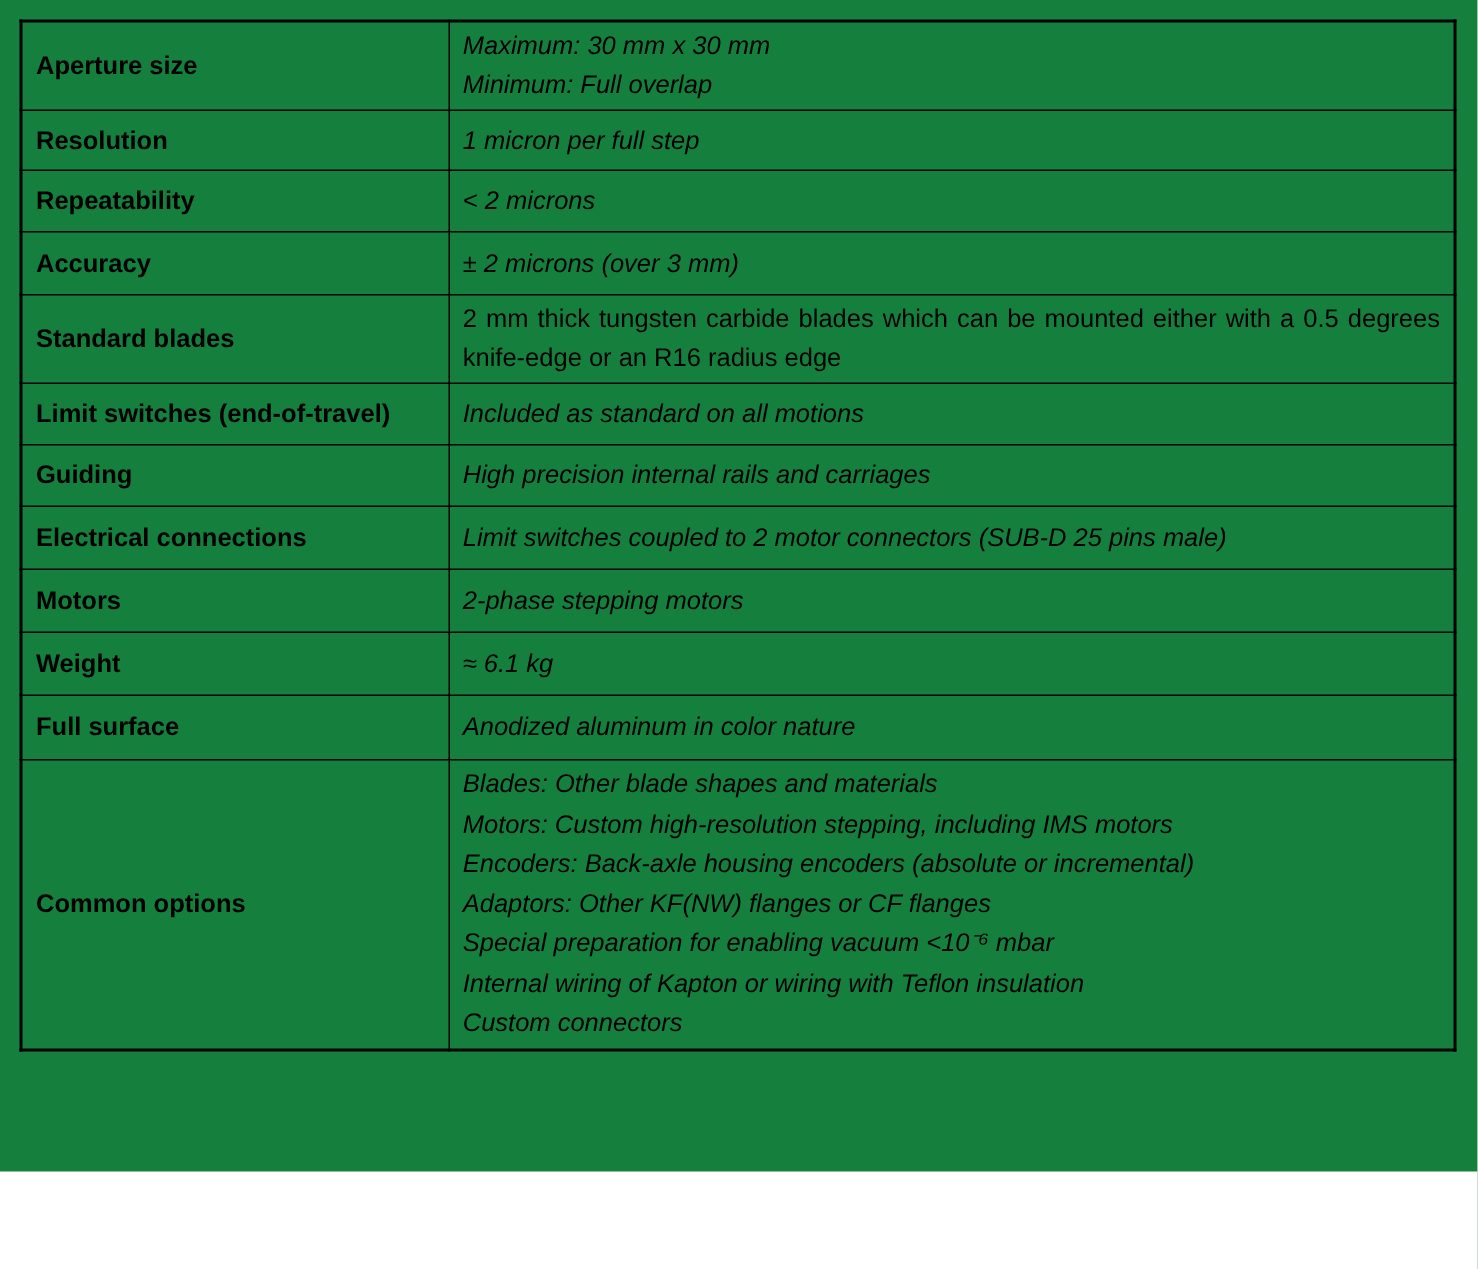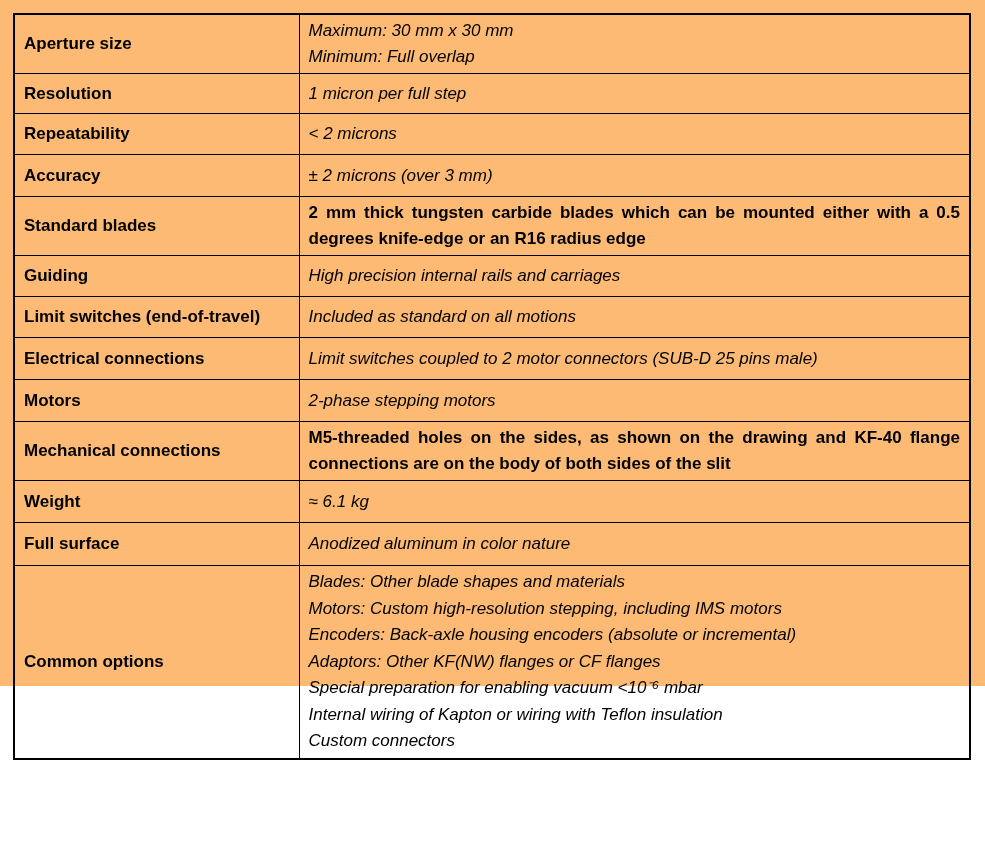--- a/index.html
+++ b/index.html
@@ -7,22 +7,22 @@
     padding: 0;
     background: #ffffff;
     width: 985px;
     height: 846px;
     font-family: "Liberation Sans", sans-serif;
     color: #000000;
   }
   .page {
     position: relative;
     width: 985px;
-    height: 686px;
-    background: #fdba74;
+    height: 781px;
+    background: #15803d;
   }
   table.spec-table {
     position: absolute;
     left: 13px;
     top: 13px;
     width: 956px;
     border-collapse: collapse;
     table-layout: fixed;
     font-size: 17px;
     color: #000000;
@@ -41,21 +41,20 @@
     line-height: 24px;
   }
   .value-line {
     line-height: 26px;
     white-space: nowrap;
     font-style: italic;
   }
   .value-para {
     line-height: 26px;
     text-align: justify;
-    font-weight: bold;
   }
   tr.row-options .value-line {
     line-height: 26.5px;
   }
 </style>
 </head>
 <body>
 
 <div class="page">
   <table class="spec-table">
@@ -96,54 +95,48 @@
 
 
       <tr style="height:54px">
         <td class="label-cell">Standard blades</td>
         <td class="value-cell">
           <div class="value-para">2 mm thick tungsten carbide blades which can be mounted either with a 0.5 degrees knife-edge or an R16 radius edge</div>
         </td>
       </tr>
 
       <tr style="height:41px">
-        <td class="label-cell">Guiding</td>
+        <td class="label-cell">Limit switches (end-of-travel)</td>
         <td class="value-cell">
-          <div class="value-line">High precision internal rails and carriages</div>
+          <div class="value-line">Included as standard on all motions</div>
         </td>
       </tr>
 
       <tr style="height:41px">
-        <td class="label-cell">Limit switches (end-of-travel)</td>
+        <td class="label-cell">Guiding</td>
         <td class="value-cell">
-          <div class="value-line">Included as standard on all motions</div>
+          <div class="value-line">High precision internal rails and carriages</div>
         </td>
       </tr>
 
       <tr style="height:42px">
         <td class="label-cell">Electrical connections</td>
         <td class="value-cell">
           <div class="value-line">Limit switches coupled to 2 motor connectors (SUB-D 25 pins male)</div>
         </td>
       </tr>
 
       <tr style="height:42px">
         <td class="label-cell">Motors</td>
         <td class="value-cell">
           <div class="value-line">2-phase stepping motors</div>
         </td>
       </tr>
 
 
-      <tr style="height:54px">
-        <td class="label-cell">Mechanical connections</td>
-        <td class="value-cell">
-          <div class="value-para">M5-threaded holes on the sides, as shown on the drawing and KF-40 flange connections are on the body of both sides of the slit</div>
-        </td>
-      </tr>
 
       <tr style="height:42px">
         <td class="label-cell">Weight</td>
         <td class="value-cell">
           <div class="value-line">≈ 6.1 kg</div>
         </td>
       </tr>
 
       <tr style="height:43px">
         <td class="label-cell">Full surface</td>

